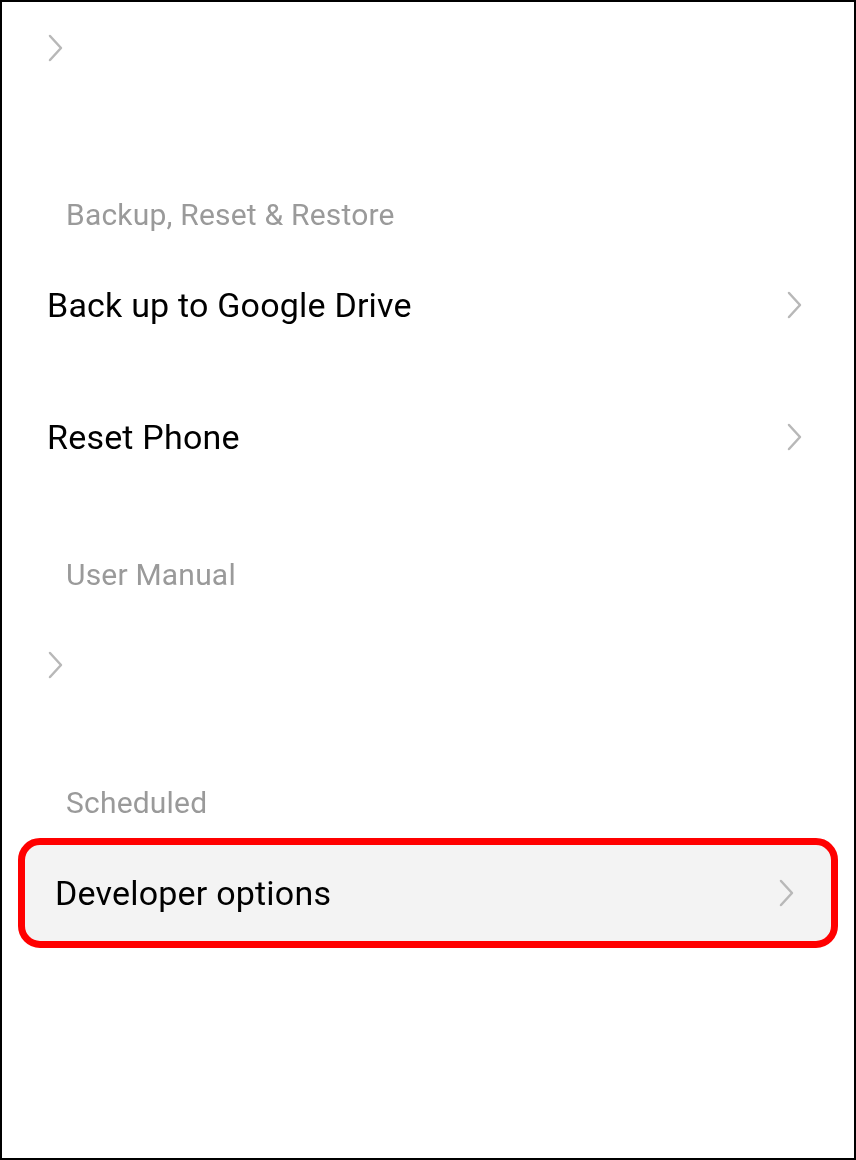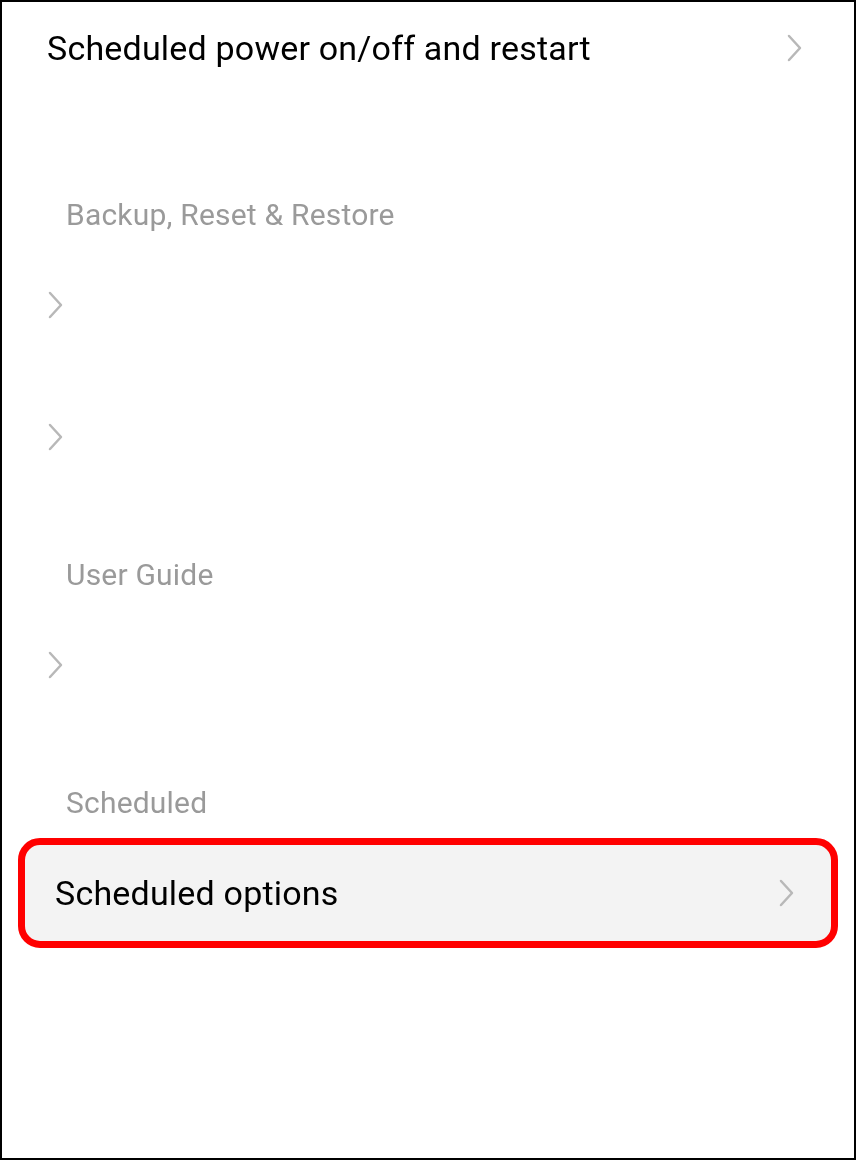--- a/index.html
+++ b/index.html
@@ -66,60 +66,61 @@
       padding-top: 10px;
     }
     .spacer-after-row {
       height: 22px;
     }
   </style>
 </head>
 <body>
 
 <div class="settings-row first-row">
-  <span class="settings-row-label">Scheduled power on/off and restart</span>
   <span class="chevron-icon">
     <svg viewBox="0 0 18 30">
         <path d="M3 3 L14 15 L3 27"></path>
       </svg>
   </span>
 </div>
 
 <div class="section-header">Backup, Reset &amp; Restore</div>
 
 <div class="settings-row">
+  <span class="settings-row-label">Back up to Google Drive</span>
   <span class="chevron-icon">
     <svg viewBox="0 0 18 30">
         <path d="M3 3 L14 15 L3 27"></path>
       </svg>
   </span>
 </div>
 
 <div class="spacer-after-row"></div>
 
 <div class="settings-row">
+  <span class="settings-row-label">Reset Phone</span>
   <span class="chevron-icon">
     <svg viewBox="0 0 18 30">
         <path d="M3 3 L14 15 L3 27"></path>
       </svg>
   </span>
 </div>
 
-<div class="section-header tight">User Guide</div>
+<div class="section-header tight">User Manual</div>
 
 <div class="settings-row">
   <span class="chevron-icon">
     <svg viewBox="0 0 18 30">
         <path d="M3 3 L14 15 L3 27"></path>
       </svg>
   </span>
 </div>
 
 <div class="section-header tight">Scheduled</div>
 
 <div class="settings-row highlighted-row">
-  <span class="settings-row-label">Scheduled options</span>
+  <span class="settings-row-label">Developer options</span>
   <span class="chevron-icon">
     <svg viewBox="0 0 18 30">
         <path d="M3 3 L14 15 L3 27"></path>
       </svg>
   </span>
 </div>
 
 </body></html>

